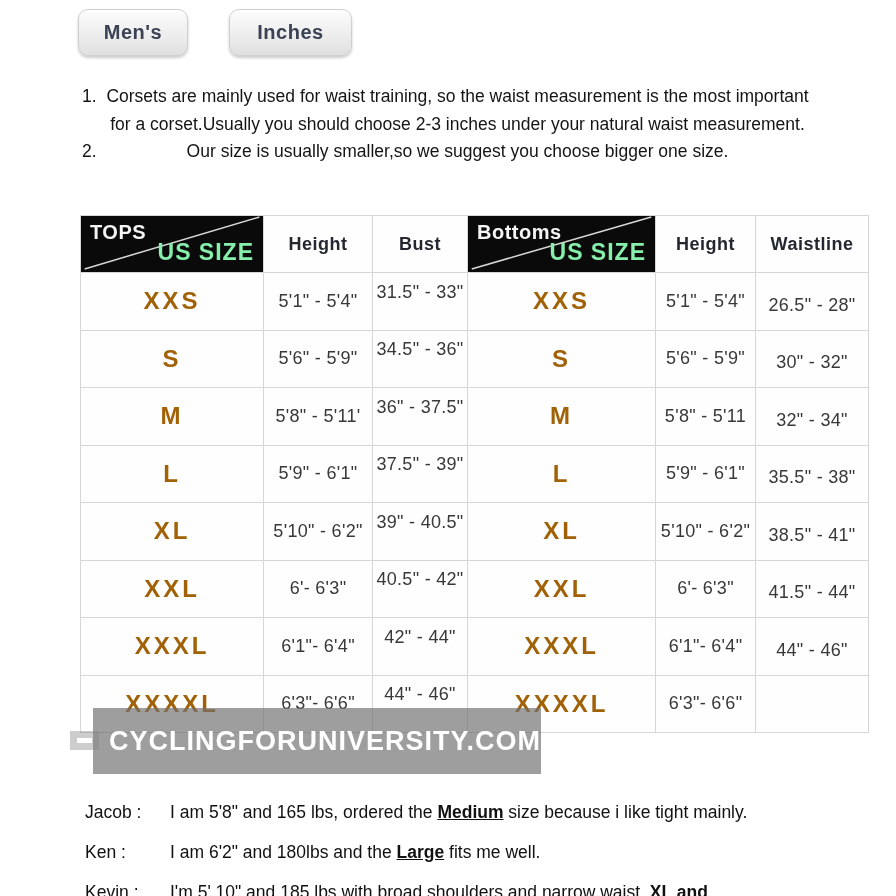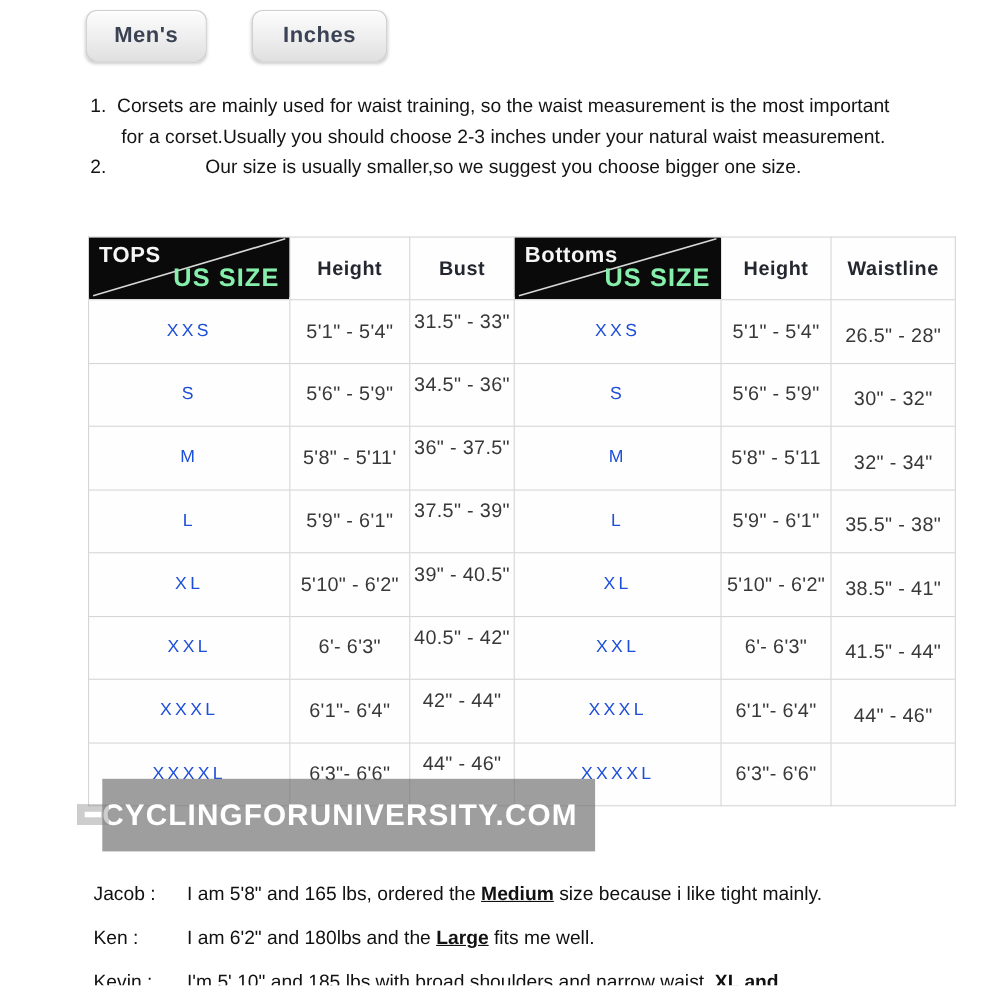--- a/index.html
+++ b/index.html
@@ -32,40 +32,40 @@
     position:absolute; left:80px; top:215px; width:788px;
     border-collapse:collapse; table-layout:fixed;
   }
   .size-table th, .size-table td {
     border:1px solid #d6d6d6; padding:0; text-align:center; vertical-align:middle;
     background:#fefefe;
   }
   .size-table thead tr { height:57px; }
   .size-table tbody tr { height:57.5px; }
   th.hdr { font-size:18px; font-weight:700; color:#24272f; letter-spacing:0.5px; }
-  td.size { font-size:16px; letter-spacing:3px; color:#1d4ed8; font-weight:400; }
+  td.size { font-size:24px; letter-spacing:3px; color:#a16207; font-weight:700; }
   td.val  { font-size:18px; color:#383838; letter-spacing:0.3px; }
   td.val .nudge-up   { position:relative; top:-9px; }
   td.val .nudge-down { position:relative; top:4px; }
 
   th.corner-cell { position:relative; background:#0a0a0a; }
   .corner-inner { position:absolute; inset:0 0 2px 0; background:#0a0a0a; overflow:hidden;padding-left:17px; }
   .corner-inner svg.diag { position:absolute; inset:0; width:100%; height:100%; }
   .corner-top {
     position:absolute; top:5px; left:9px; color:#f5f5f5; font-size:20px; letter-spacing:0.5px;
   }
   .corner-bottom {
     position:absolute; bottom:4px; right:9px; color:#86efac; font-size:23px; letter-spacing:1px;
   }
 
   
   .watermark {
     position:absolute; left:93px; top:708px; width:448px; height:66px;
     background:rgba(112,112,112,0.68);
-    display:flex; align-items:center; justify-content:flex-start;
+    display:flex; align-items:center; justify-content:flex-end;
   }
   .watermark-text {
     color:#ffffff; font-weight:800; font-size:27px; letter-spacing:1px;
     white-space:nowrap;
   }
   .watermark-dash {
     position:absolute; left:-16px; top:30px; width:15px; height:5px; background:#ffffff;
     box-shadow:0 0 0 7px rgba(130,130,130,0.40);
   }
 

